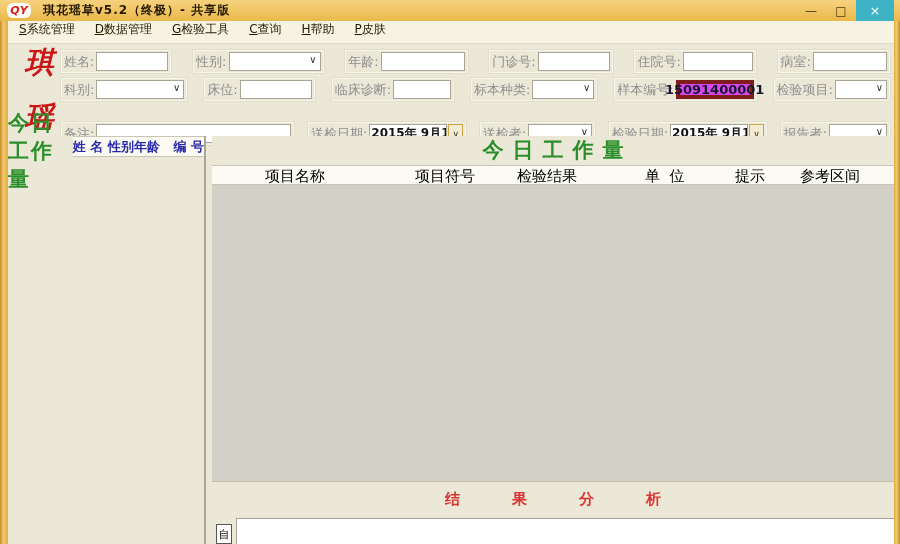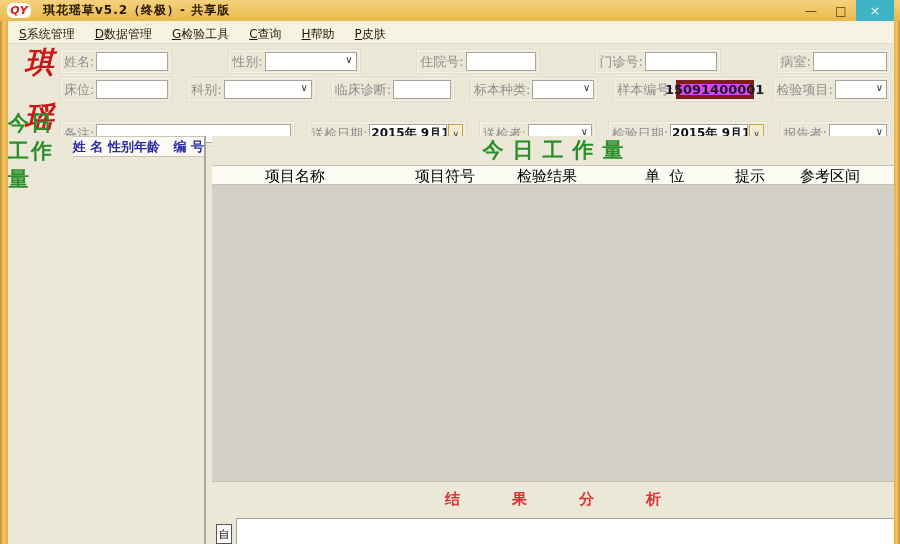--- a/index.html
+++ b/index.html
@@ -18,21 +18,21 @@
   .ctrl { width:30px; height:100%; display:flex; align-items:center; justify-content:center;
           font-size:12px; color:#4a3a10; cursor:default; }
   .ctrl.close { width:38px; background:#3fb3c6; color:#fff; margin-right:6px; font-size:13px; }
   .frame-l { position:absolute; left:0; top:21px; width:8px; bottom:0;
              background:linear-gradient(90deg,#c68c2a,#f2c96f 45%,#e3ad3e); z-index:4; }
   .frame-r { position:absolute; right:0; top:21px; width:6px; bottom:0;
              background:linear-gradient(270deg,#c68c2a,#f2c96f 55%,#e3ad3e); z-index:4; }
 
   
   .menubar { position:absolute; left:8px; right:6px; top:21px; height:23px; background:#f7f3e2;
-             border-bottom:1px solid #dfdbc9; display:flex; align-items:flex-end; gap:20px;
+             border-bottom:1px solid #dfdbc9; display:flex; align-items:flex-start; gap:20px;
              padding-left:11px; font-size:12px; color:#241a02; }
   .menu-item { white-space:nowrap; cursor:default; }
   .menu-item .accel { text-decoration:underline; }
 
   
   .form { position:absolute; left:8px; right:6px; top:44px; height:92px; background:#ebe8d7; }
   .brand { position:absolute; left:8px; top:4px; width:46px; height:84px; display:flex;
            flex-direction:column; justify-content:space-between; align-items:center;
            color:#cc1616; font-weight:bold; font-style:italic; font-size:29px; line-height:1; }
   .frow { position:absolute; left:52px; right:3px; height:27px; display:flex;
@@ -131,41 +131,45 @@
     <div class="frow frow1">
       <div class="fgroup">
         <span class="flabel">姓名:</span>
         <div class="fbox" style="width:72px"></div>
       </div>
       <div class="fgroup">
         <span class="flabel">性别:</span>
         <div class="fbox fselect" style="width:92px"></div>
       </div>
       <div class="fgroup">
+        <span class="flabel">年龄:</span>
+        <div class="fbox" style="width:84px"></div>
+      </div>
+      <div class="fgroup">
+        <span class="flabel">门诊号:</span>
+        <div class="fbox" style="width:72px"></div>
+      </div>
+      <div class="fgroup">
         <span class="flabel">住院号:</span>
         <div class="fbox" style="width:70px"></div>
       </div>
       <div class="fgroup">
-        <span class="flabel">门诊号:</span>
-        <div class="fbox" style="width:72px"></div>
-      </div>
-      <div class="fgroup">
         <span class="flabel">病室:</span>
         <div class="fbox" style="width:74px"></div>
       </div>
     </div>
 
     <div class="frow frow2">
       <div class="fgroup">
+        <span class="flabel">科别:</span>
+        <div class="fbox fselect" style="width:88px"></div>
+      </div>
+      <div class="fgroup">
         <span class="flabel">床位:</span>
         <div class="fbox" style="width:72px"></div>
-      </div>
-      <div class="fgroup">
-        <span class="flabel">科别:</span>
-        <div class="fbox fselect" style="width:88px"></div>
       </div>
       <div class="fgroup">
         <span class="flabel">临床诊断:</span>
         <div class="fbox" style="width:58px"></div>
       </div>
       <div class="fgroup">
         <span class="flabel">标本种类:</span>
         <div class="fbox fselect" style="width:62px"></div>
       </div>
       <div class="fgroup">

